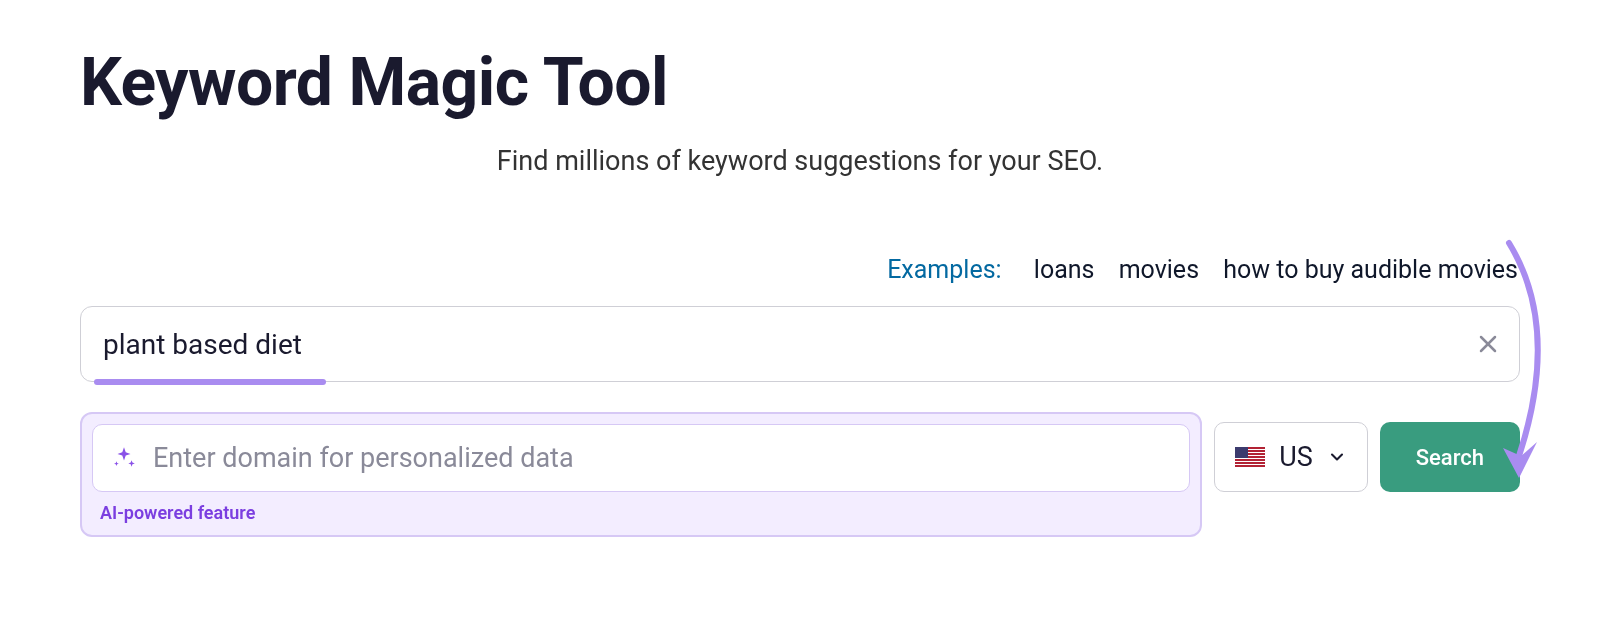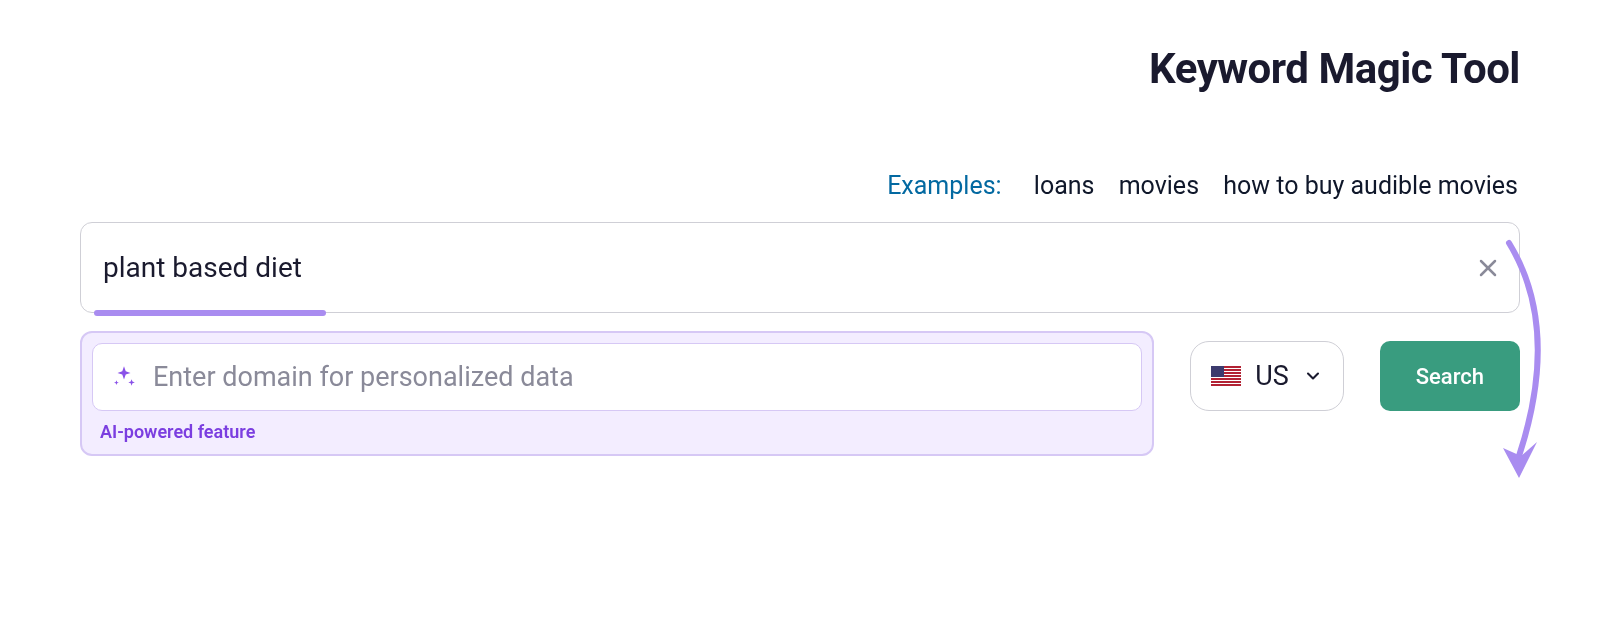--- a/index.html
+++ b/index.html
@@ -10,22 +10,22 @@
     height: 624px;
     position: relative;
     color: #1a1a2e;
   }
   .container {
     width: 1440px;
     margin: 0 auto;
     padding-top: 44px;
   }
   .title {
-    text-align: right;
-    font-size: 42px;
+    text-align: left;
+    font-size: 66px;
     font-weight: 700;
     color: #1a1a2e;
     letter-spacing: -0.5px;
   }
   .subtitle {
     text-align: center;
     font-size: 27px;
     color: #333;
     margin-top: 24px;
     font-weight: 400;
@@ -45,21 +45,21 @@
     text-decoration: none;
     margin-left: 18px;
     cursor: pointer;
   }
   .keyword-wrap {
     position: relative;
     margin-top: 22px;
   }
   .keyword-input {
     width: 100%;
-    height: 91px;
+    height: 76px;
     border: 1px solid #cfcfd6;
     border-radius: 12px;
     font-size: 28px;
     padding: 0 62px 0 22px;
     color: #1a1a2e;
     outline: none;
     font-family: inherit;
   }
   .clear-btn {
     position: absolute;
@@ -77,22 +77,22 @@
     left: 14px;
     bottom: -3px;
     width: 232px;
     height: 6px;
     background: #a98cf0;
     border-radius: 3px;
   }
   .second-row {
     display: flex;
     align-items: flex-start;
-    gap: 36px;
-    margin-top: 18px;
+    gap: 12px;
+    margin-top: 30px;
   }
   .domain-card {
     flex: 1;
     background: #f3edff;
     border: 2px solid #d6c8f5;
     border-radius: 12px;
     padding: 10px 10px 12px 10px;
   }
   .domain-input-wrap {
     background: #fff;
@@ -123,21 +123,21 @@
   .ai-label {
     color: #7b3ee0;
     font-size: 18px;
     font-weight: 600;
     margin-top: 10px;
     margin-left: 8px;
   }
   .country-select {
     height: 70px;
     border: 1px solid #cfcfd6;
-    border-radius: 19px;
+    border-radius: 10px;
     background: #fff;
     display: flex;
     align-items: center;
     padding: 0 20px;
     gap: 14px;
     cursor: pointer;
     font-size: 27px;
     color: #1a1a2e;
     margin-top: 10px;
   }
@@ -184,20 +184,21 @@
     top: 238px;
     pointer-events: none;
   }
 </style>
 </head>
 <body>
 
 <div class="container">
 
   <h1 class="title">Keyword Magic Tool</h1>
+  <p class="subtitle">Find millions of keyword suggestions for your SEO.</p>
 
   <div class="examples-row">
     <span class="examples-label">Examples:</span>
     <a class="example-link">loans</a>
     <a class="example-link">movies</a>
     <a class="example-link">how to buy audible movies</a>
   </div>
 
   <div class="keyword-wrap">
     <input class="keyword-input" type="text" value="plant based diet" style="">

